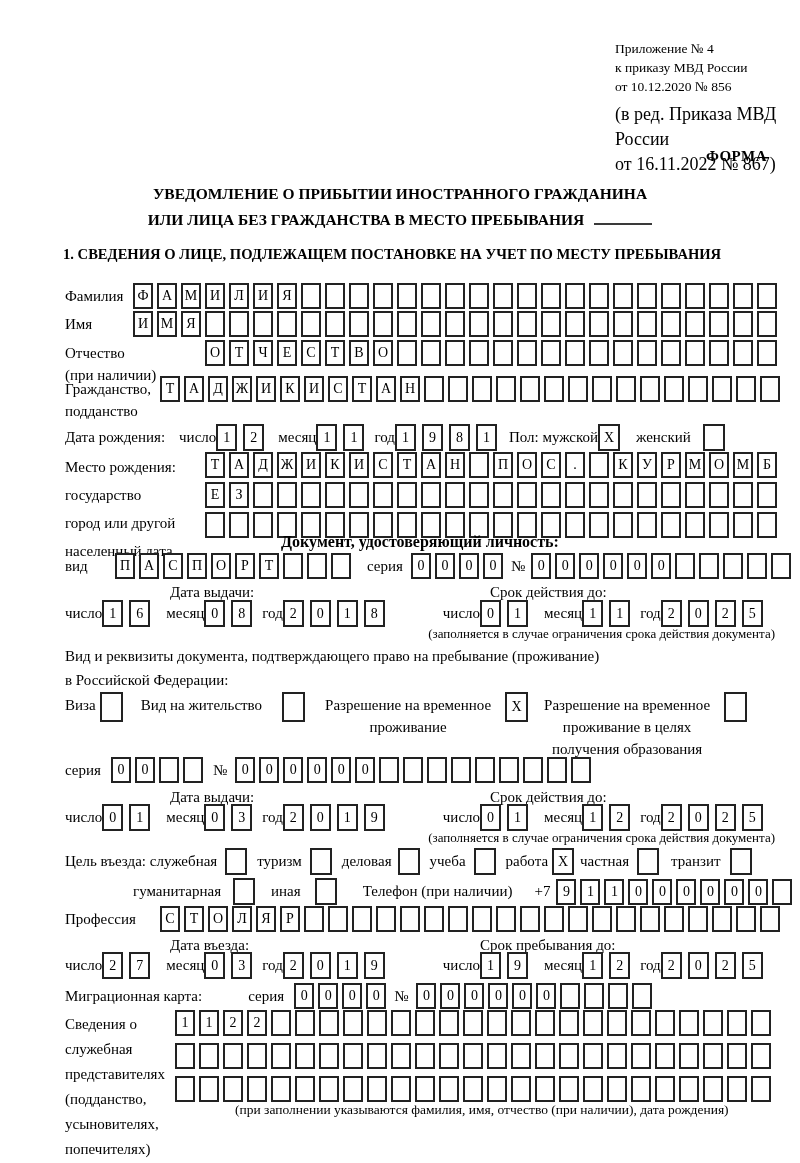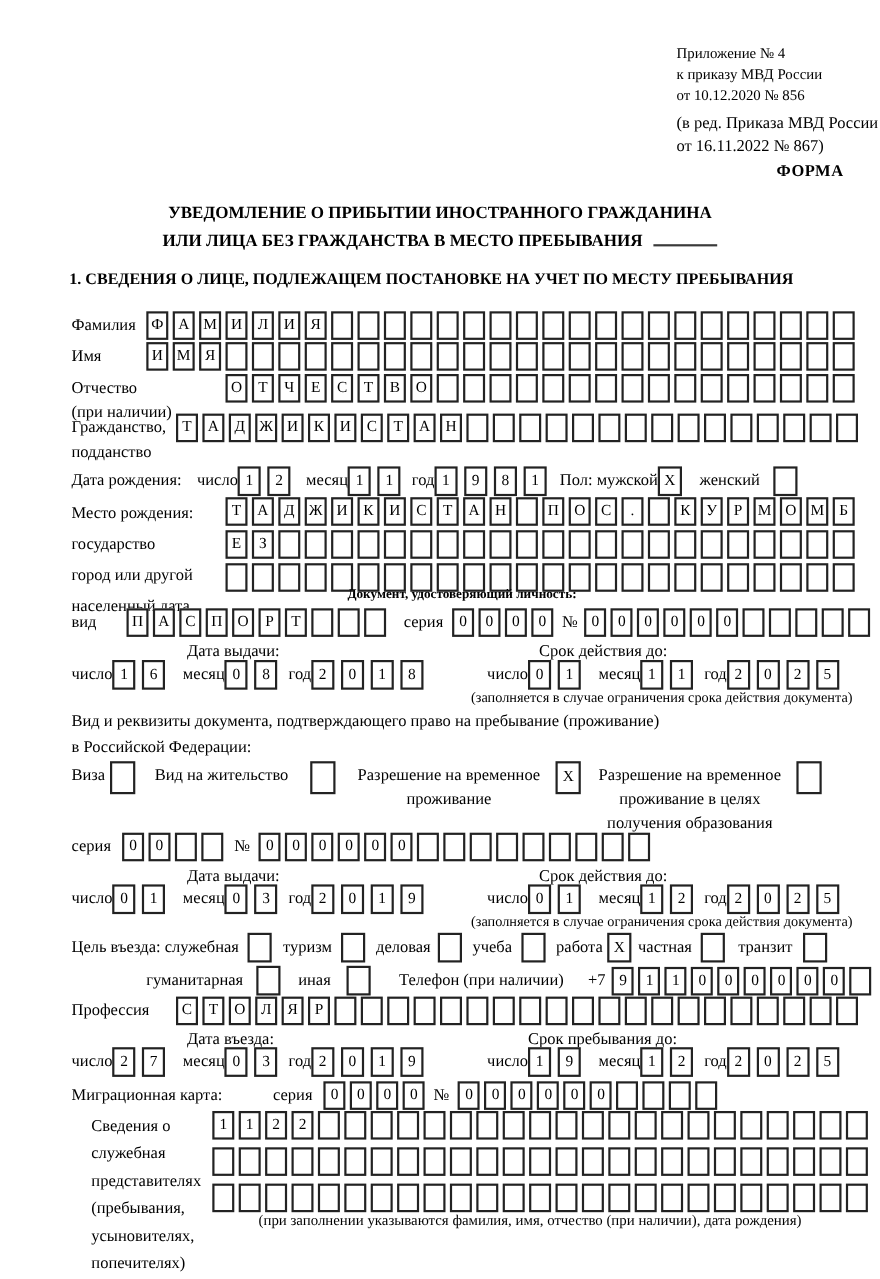--- a/index.html
+++ b/index.html
@@ -1,21 +1,21 @@
 <!DOCTYPE html>
 <html><head>
 <meta charset="utf-8">
 <style>
   html,body{margin:0;padding:0;background:#fff;}
   .page{position:relative;width:800px;height:1163px;background:#fff;color:#000;
         font-family:"Liberation Serif","DejaVu Serif",serif;font-size:15px;overflow:hidden;}
   .abs{position:absolute;}
   
   .hdr{left:615px;top:40px;font-size:13.5px;line-height:1.4;}
-  .hdr .grp2{margin-top:5px;font-size:15px;}
+  .hdr .grp2{margin-top:5px;font-size:18px;}
   .forma{top:148px;right:33px;font-weight:bold;font-size:15px;letter-spacing:.5px;}
   .title{top:181px;left:0;width:100%;text-align:center;font-weight:bold;font-size:15.5px;line-height:1.65;}
   .title-underline{display:inline-block;width:58px;border-bottom:2px solid #3a3a3a;margin-left:10px;vertical-align:baseline;}
   .section{top:246px;left:63px;font-weight:bold;font-size:14.6px;}
   
   .boxes{display:flex;align-items:center;}
   .cell{box-sizing:border-box;flex:none;width:20px;height:26px;border:2px solid #222;margin-right:4px;
         display:inline-flex;align-items:center;justify-content:center;font-size:14px;background:#fff;}
   .dates .cell{width:21px;height:27px;margin-right:6px;}
   .cb .cell{width:22px;height:27px;margin-right:0;}
@@ -295,21 +295,21 @@
           <span class="cell"></span>
           <span class="cell"></span>
           <span class="cell"></span>
           <span class="cell"></span>
           <span class="cell"></span>
           <span class="cell"></span>
         </span>
     </span>
   </div>
 
-  <div class="abs bold" style="left:65px;top:533px;width:710px;text-align:center;font-size:12px;">Документ, удостоверяющий личность:</div>
+  <div class="abs bold" style="left:65px;top:533px;width:710px;text-align:center;font-size:16px;">Документ, удостоверяющий личность:</div>
 
   <div class="abs row" style="left:65px;top:553px;">
     <span class="lbl" style="width:50px;">вид</span>
     <span class="boxes">
         <span class="cell">П</span>
         <span class="cell">А</span>
         <span class="cell">С</span>
         <span class="cell">П</span>
         <span class="cell">О</span>
         <span class="cell">Р</span>
@@ -627,26 +627,26 @@
         <span class="cell">0</span>
         <span class="cell">0</span>
         <span class="cell">0</span>
         <span class="cell"></span>
         <span class="cell"></span>
         <span class="cell"></span>
         <span class="cell"></span>
       </span>
   </div>
 
-  <div class="abs rowtop" style="left:65px;top:1010px;margin-left:18px;">
+  <div class="abs rowtop" style="left:65px;top:1010px;">
     <span class="lbl" style="width:110px;line-height:25px;margin-top:2px;">
       <span>Сведения о</span><br>
       <span>служебная</span><br>
       <span>представителях</span><br>
-      <span>(пребывания,</span><br>
+      <span>(подданство,</span><br>
       <span>усыновителях,</span><br>
       <span>попечителях)</span>
     </span>
     <span>
       <span class="boxes" style="margin-bottom:7px;">
           <span class="cell">1</span>
           <span class="cell">1</span>
           <span class="cell">2</span>
           <span class="cell">2</span>
           <span class="cell"></span>

